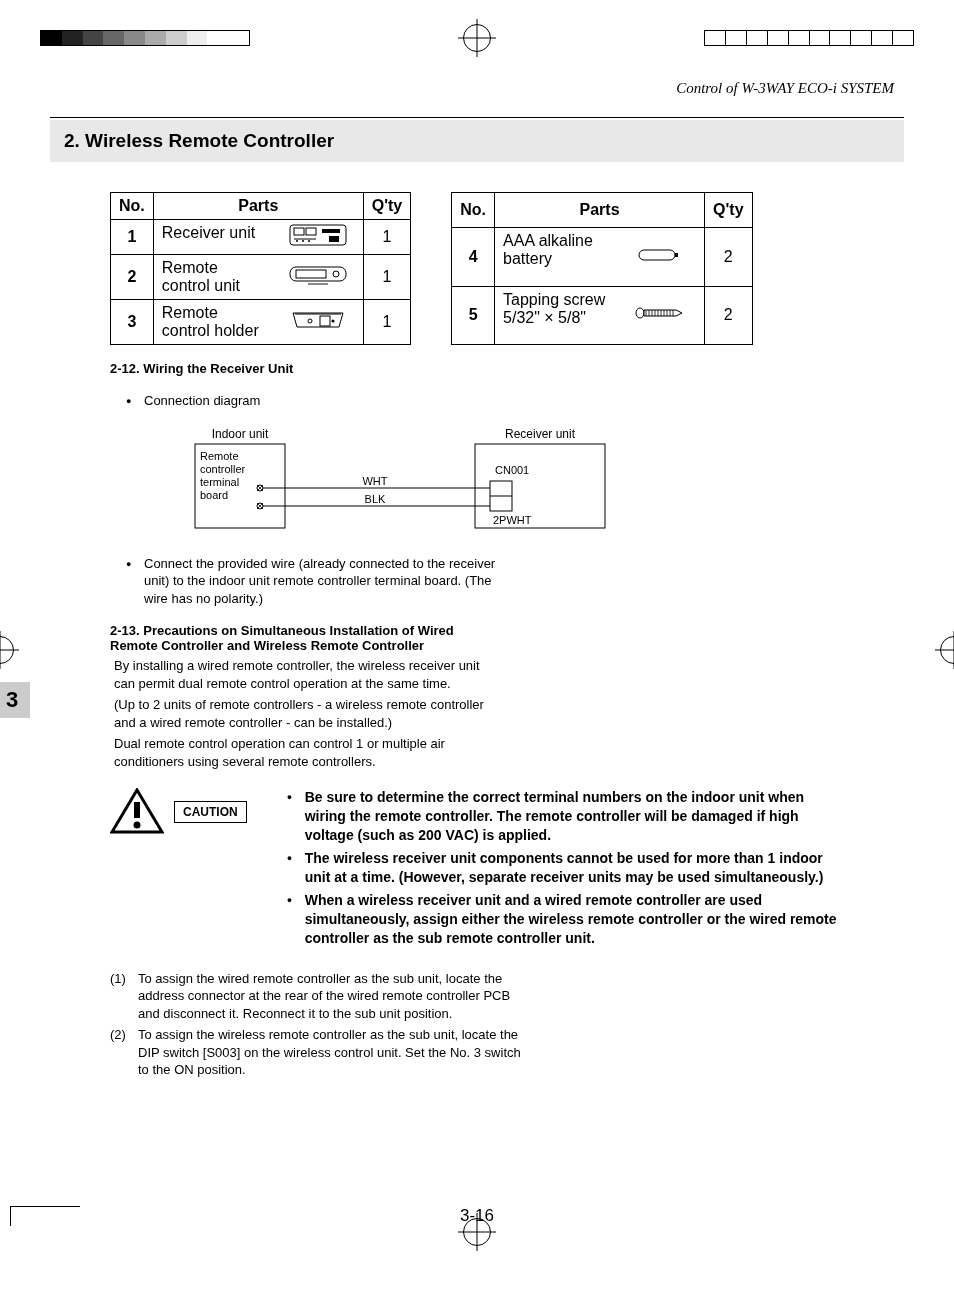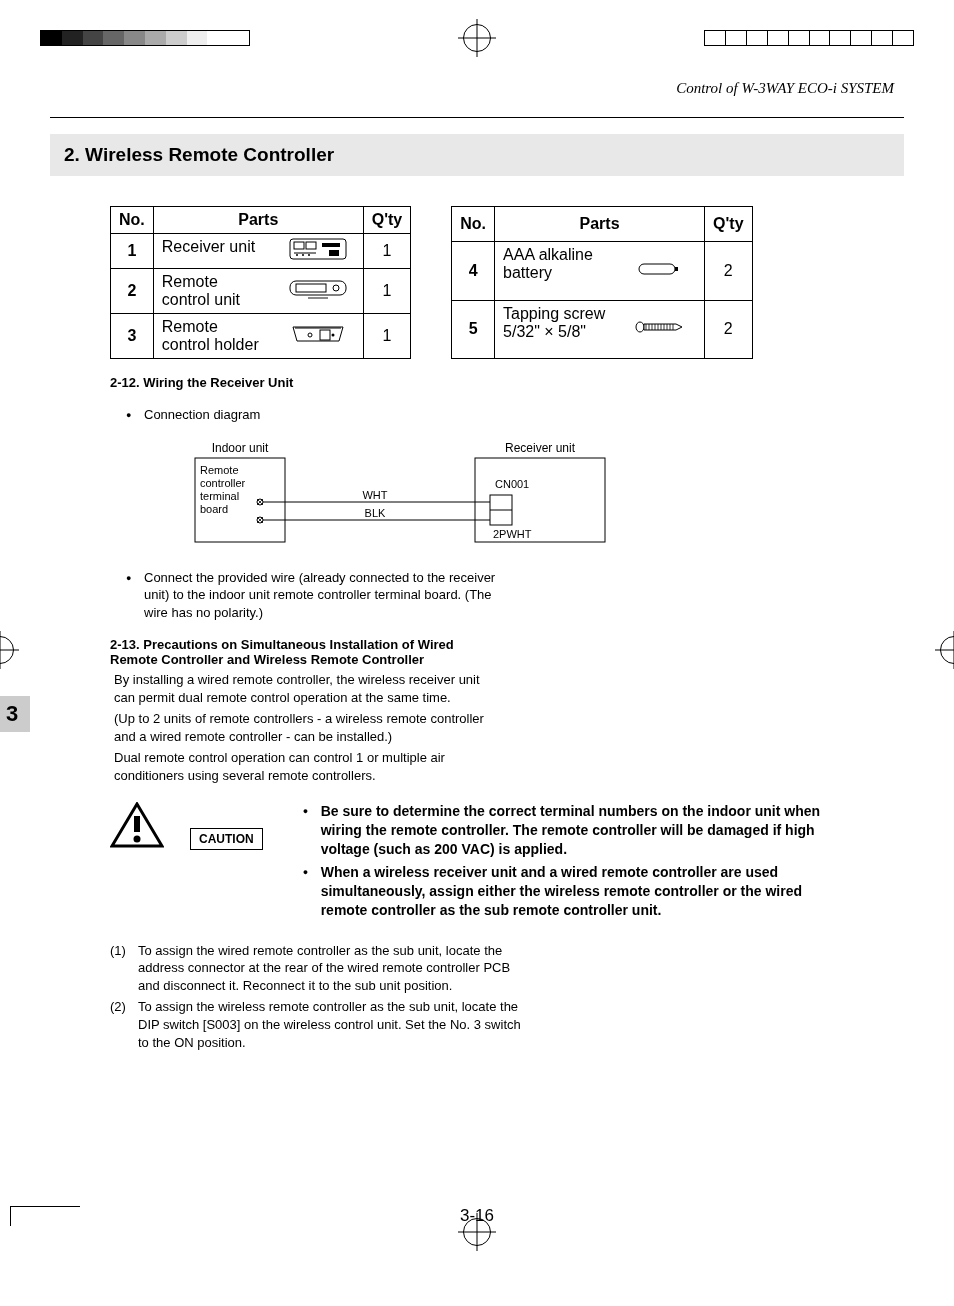--- a/index.html
+++ b/index.html
@@ -72,21 +72,21 @@
     font-style: italic;
     font-family: "Times New Roman", serif;
     font-size: 15px;
     padding-right: 10px;
     padding-bottom: 20px;
     border-bottom: 1px solid #000;
   }
   .title-bar {
     background: #e8e8e8;
     padding: 10px 14px;
-    margin-top: 16px;
+    margin-top: 2px;
   }
   .title-bar h2 {
     margin: 0;
     font-size: 19px;
     font-weight: bold;
   }
   .content { padding: 30px 60px 0 60px; position: relative; }
   .section-head {
     font-weight: bold;
     font-size: 13px;
@@ -119,21 +119,21 @@
     left: -56px;
     top: 520px;
     width: 36px; height: 36px;
     background: #ccc;
     color: #000;
     font-size: 22px;
     font-weight: bold;
     display: flex; align-items: center; justify-content: center;
   }
   .caution-row { display: flex; align-items: flex-start; margin: 18px 0; }
-  .caution-icon-wrap { display: flex; align-items: flex-end; gap: 26px; margin-right: 40px;}
+  .caution-icon-wrap { display: flex; align-items: center; gap: 10px; margin-right: 40px;}
   .caution-box { border: 1px solid #000; padding: 3px 8px; font-weight: bold; font-size: 12px;}
   ul.caution-list { list-style: none; padding: 0; margin: 0; flex: 1;}
   ul.caution-list > li { position: relative; padding-left: 18px; margin: 0 0 4px 0; font-weight: bold; line-height: 1.35; font-size: 14px;}
   ul.caution-list > li::before { content: "●"; position: absolute; left: 0; font-size: 9px; top: 3px;}
   ol.steps { list-style: none; padding: 0; margin: 10px 0 0 0; max-width: 420px;}
   ol.steps > li { display: flex; margin: 4px 0; line-height: 1.35; }
   ol.steps > li .num { width: 28px; flex-shrink: 0; }
   .page-num { position: absolute; bottom: 0; left: 0; right: 0; text-align: center; font-size: 17px; }
   .part-icon { display:inline-block; }
 </style>
@@ -307,20 +307,21 @@
       <div class="caution-icon-wrap">
         <svg width="54" height="48">
           <path d="M27 2 L52 44 H2 Z" fill="#fff" stroke="#000" stroke-width="3"></path>
           <rect x="24" y="14" width="6" height="16" fill="#000"></rect>
           <circle cx="27" cy="37" r="3.5" fill="#000"></circle>
         </svg>
         <div class="caution-box">CAUTION</div>
       </div>
       <ul class="caution-list">
         <li>Be sure to determine the correct terminal numbers on the indoor unit when wiring the remote controller. The remote controller will be damaged if high voltage (such as 200 VAC) is applied.</li>
+        <li>The wireless receiver unit components cannot be used for more than 1 indoor unit at a time. (However, separate receiver units may be used simultaneously.)</li>
         <li>When a wireless receiver unit and a wired remote controller are used simultaneously, assign either the wireless remote controller or the wired remote controller as the sub remote controller unit.</li>
       </ul>
     </div>
 
     <ol class="steps">
       <li>
         <span class="num">(1)</span>
         <span>To assign the wired remote controller as the sub unit, locate the address connector at the rear of the wired remote controller PCB and disconnect it. Reconnect it to the sub unit position.</span>
       </li>
       <li>

